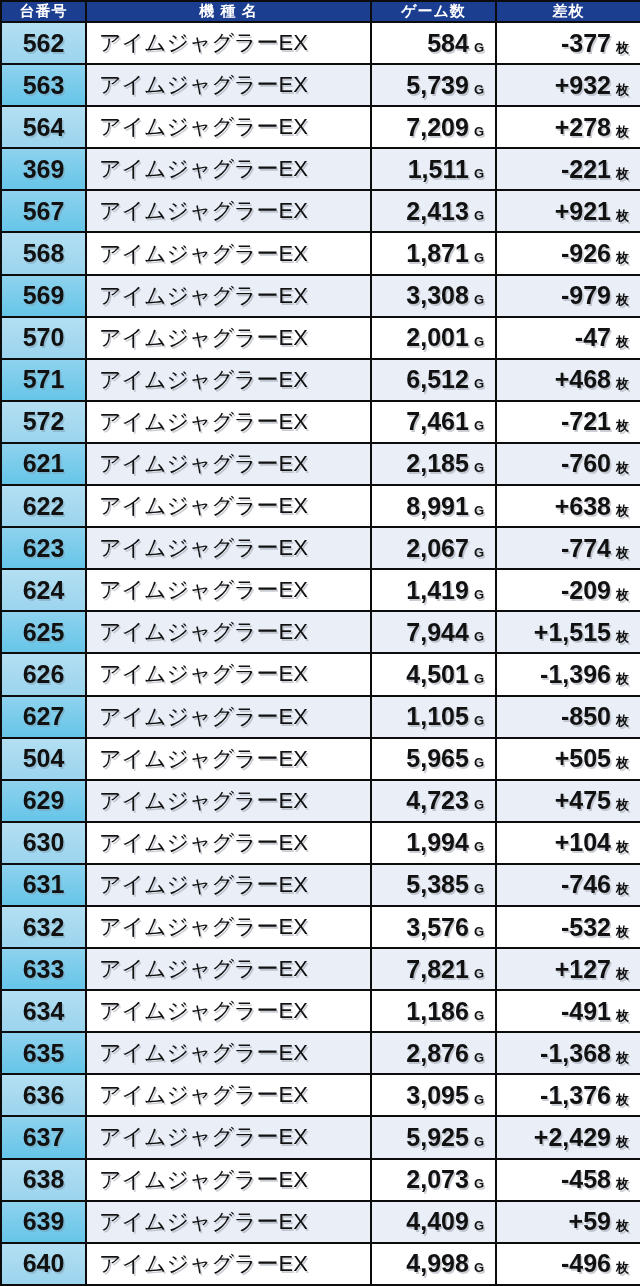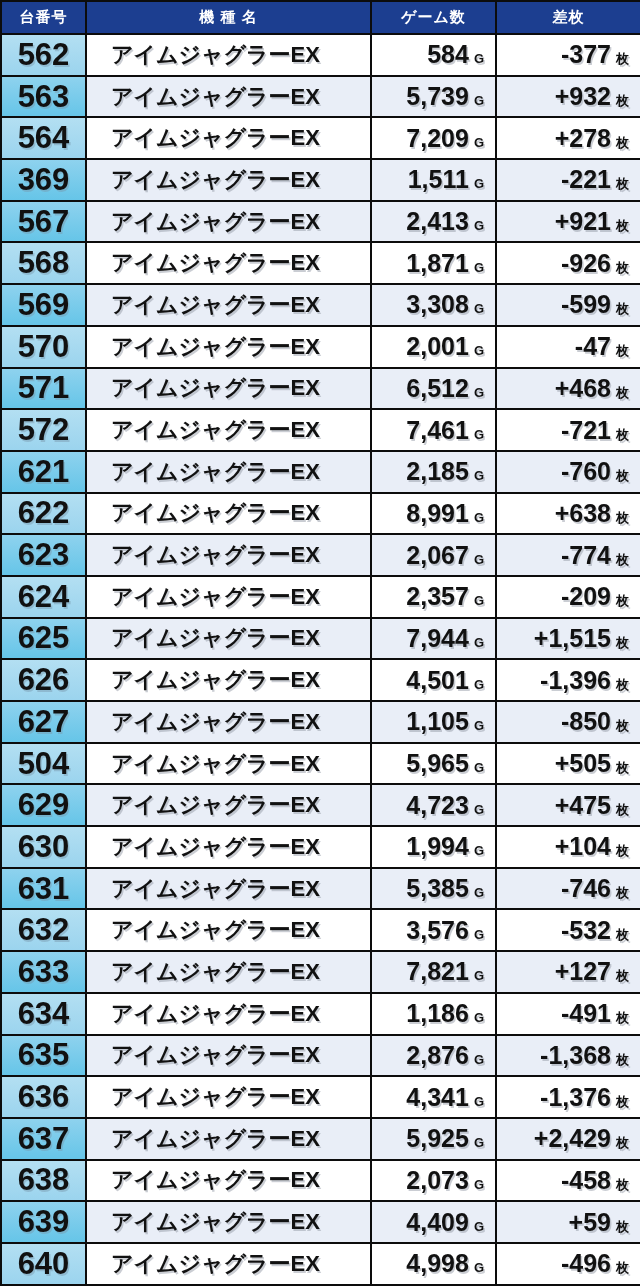--- a/index.html
+++ b/index.html
@@ -20,53 +20,53 @@
     table-layout: fixed;
     background: #ffffff;
     border: 2px solid #0c0c0c;
   }
   th, td {
     border: 2px solid #0c0c0c;
     padding: 0;
     overflow: hidden;
     white-space: nowrap;
   }
-  thead tr { height: 33px; }
+  thead tr { height: 21px; }
   th {
     background: #1c3e90;
     color: #ffffff;
     font-size: 15px;
     font-weight: 700;
     letter-spacing: 1px;
     text-align: center;
     vertical-align: middle;
   }
   .col-no    { width: 85px;  }
   .col-model { width: 285px; }
   .col-games { width: 125px; }
   .col-diff  { width: 145px; }
 
   td { vertical-align: middle; color: #111111; }
 
   .cell-no {
     text-align: center;
-    font-size: 31px;
+    font-size: 25px;
     font-weight: 700;
     text-shadow: 1.5px 1.5px 0 rgba(120, 150, 170, 0.45);
   }
   tr.r0 .cell-no { background: linear-gradient(180deg, #b3dff2 0%, #9bd4ee 100%); }
   tr.r1 .cell-no { background: linear-gradient(180deg, #8ed2ee 0%, #66c5e8 100%); }
   tr.r0 .cell-data { background: #ffffff; }
   tr.r1 .cell-data { background: #e9eef7; }
 
   .cell-model {
     text-align: left;
-    padding-left: 24px;
+    padding-left: 12px;
     font-size: 22px;
-    font-weight: 700;
+    font-weight: 400;
     text-shadow: 1.5px 1.5px 0 rgba(150, 156, 168, 0.5);
   }
   .cell-num {
     text-align: right;
     padding-right: 11px;
     font-size: 25px;
     font-weight: 700;
     text-shadow: 1.5px 1.5px 0 rgba(150, 156, 168, 0.5);
   }
   .unit {
@@ -128,21 +128,21 @@
         <tr class="r0">
           <td class="cell-no">568</td>
           <td class="cell-model cell-data">アイムジャグラーEX</td>
           <td class="cell-num cell-data"><span>1,871</span><span class="unit">G</span></td>
           <td class="cell-num cell-data"><span>-926</span><span class="unit">枚</span></td>
         </tr>
         <tr class="r1">
           <td class="cell-no">569</td>
           <td class="cell-model cell-data">アイムジャグラーEX</td>
           <td class="cell-num cell-data"><span>3,308</span><span class="unit">G</span></td>
-          <td class="cell-num cell-data"><span>-599</span><span class="unit">枚</span></td>
+          <td class="cell-num cell-data"><span>-979</span><span class="unit">枚</span></td>
         </tr>
         <tr class="r0">
           <td class="cell-no">570</td>
           <td class="cell-model cell-data">アイムジャグラーEX</td>
           <td class="cell-num cell-data"><span>2,001</span><span class="unit">G</span></td>
           <td class="cell-num cell-data"><span>-47</span><span class="unit">枚</span></td>
         </tr>
         <tr class="r1">
           <td class="cell-no">571</td>
           <td class="cell-model cell-data">アイムジャグラーEX</td>
@@ -169,21 +169,21 @@
         </tr>
         <tr class="r1">
           <td class="cell-no">623</td>
           <td class="cell-model cell-data">アイムジャグラーEX</td>
           <td class="cell-num cell-data"><span>2,067</span><span class="unit">G</span></td>
           <td class="cell-num cell-data"><span>-774</span><span class="unit">枚</span></td>
         </tr>
         <tr class="r0">
           <td class="cell-no">624</td>
           <td class="cell-model cell-data">アイムジャグラーEX</td>
-          <td class="cell-num cell-data"><span>2,357</span><span class="unit">G</span></td>
+          <td class="cell-num cell-data"><span>1,419</span><span class="unit">G</span></td>
           <td class="cell-num cell-data"><span>-209</span><span class="unit">枚</span></td>
         </tr>
         <tr class="r1">
           <td class="cell-no">625</td>
           <td class="cell-model cell-data">アイムジャグラーEX</td>
           <td class="cell-num cell-data"><span>7,944</span><span class="unit">G</span></td>
           <td class="cell-num cell-data"><span>+1,515</span><span class="unit">枚</span></td>
         </tr>
         <tr class="r0">
           <td class="cell-no">626</td>
@@ -241,21 +241,21 @@
         </tr>
         <tr class="r1">
           <td class="cell-no">635</td>
           <td class="cell-model cell-data">アイムジャグラーEX</td>
           <td class="cell-num cell-data"><span>2,876</span><span class="unit">G</span></td>
           <td class="cell-num cell-data"><span>-1,368</span><span class="unit">枚</span></td>
         </tr>
         <tr class="r0">
           <td class="cell-no">636</td>
           <td class="cell-model cell-data">アイムジャグラーEX</td>
-          <td class="cell-num cell-data"><span>4,341</span><span class="unit">G</span></td>
+          <td class="cell-num cell-data"><span>3,095</span><span class="unit">G</span></td>
           <td class="cell-num cell-data"><span>-1,376</span><span class="unit">枚</span></td>
         </tr>
         <tr class="r1">
           <td class="cell-no">637</td>
           <td class="cell-model cell-data">アイムジャグラーEX</td>
           <td class="cell-num cell-data"><span>5,925</span><span class="unit">G</span></td>
           <td class="cell-num cell-data"><span>+2,429</span><span class="unit">枚</span></td>
         </tr>
         <tr class="r0">
           <td class="cell-no">638</td>

